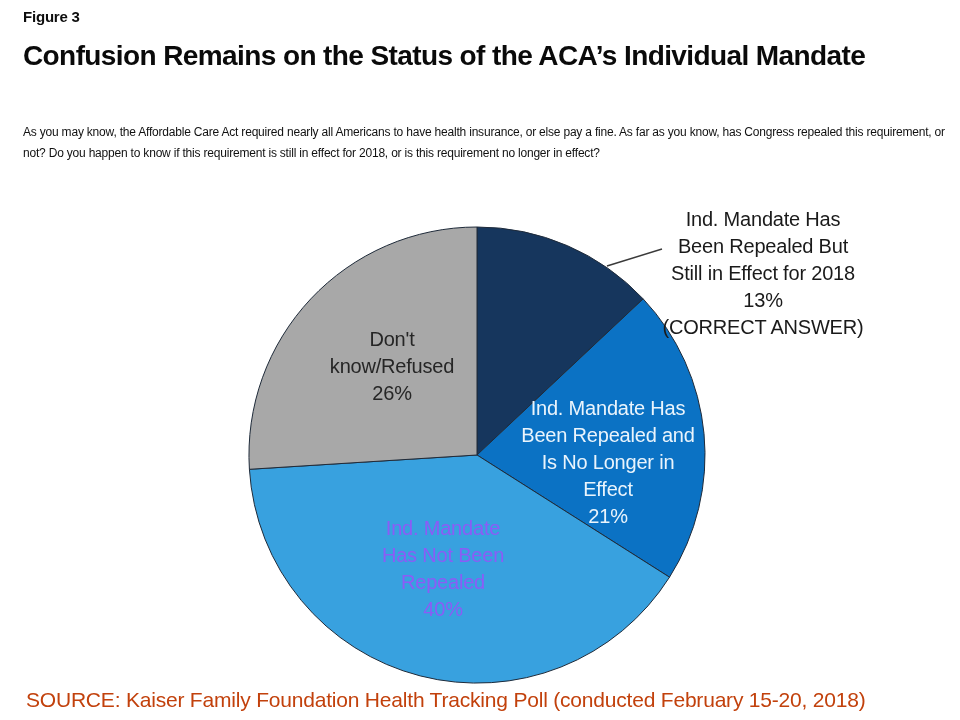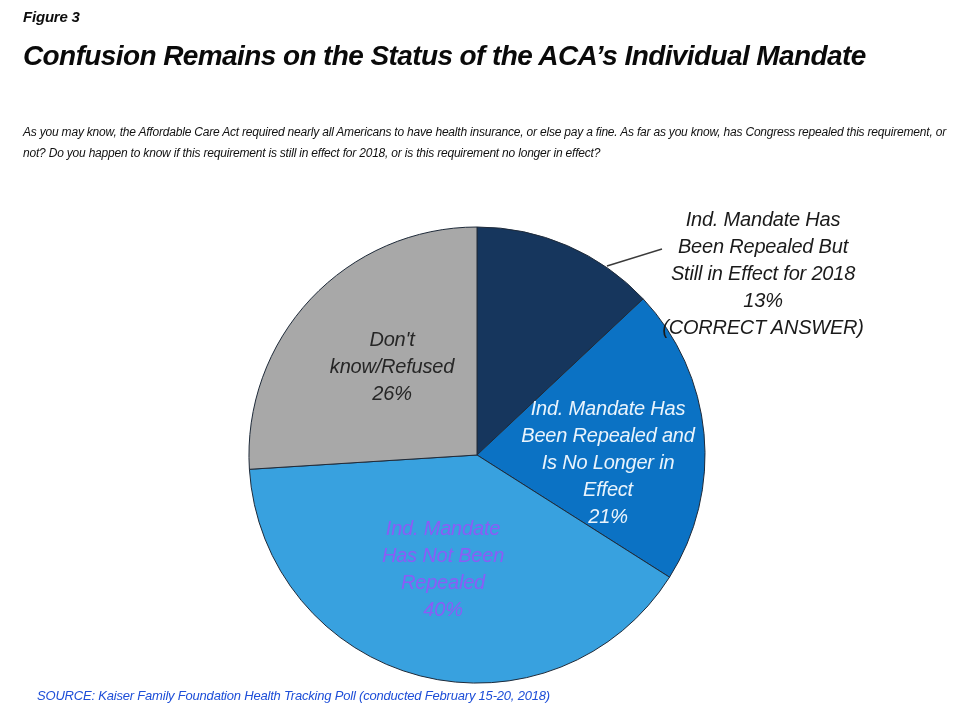--- a/index.html
+++ b/index.html
@@ -1,20 +1,19 @@
 <!DOCTYPE html>
 <html><head>
 <meta charset="utf-8">
 <style>
   html,body { margin:0; padding:0; background:#ffffff; }
   .page {
     position:relative; width:960px; height:720px; background:#ffffff;
     font-family:"Liberation Sans","DejaVu Sans",sans-serif; overflow:hidden;
     color:#0d0d0d;
-    font-style:italic;
   }
   .figure-label {
     position:absolute; left:23px; top:8px;
     font-size:15px; font-weight:700; letter-spacing:-0.2px;
   }
   .page-title {
     position:absolute; left:23px; top:38px; width:880px;
     font-size:28px; font-weight:700; line-height:35px; letter-spacing:-0.6px;
     color:#0a0a0a;
   }
@@ -25,22 +24,22 @@
   .pie-svg { position:absolute; left:0; top:0; }
   .slice-label {
     position:absolute; transform:translate(-50%,-50%);
     text-align:center; font-size:20px; line-height:27px; letter-spacing:-0.2px;
   }
   .slice-label .lbl { display:block; white-space:pre-line; }
   .slice-label .pct { display:block; }
   .slice-label .note { display:block; }
   .callout { width:250px; color:#1a1a1a; }
   .source-note {
-    position:absolute; left:37px; top:688px;
-    font-size:13px; letter-spacing:-0.2px; color:#1d4ed8;
+    position:absolute; left:26px; top:688px;
+    font-size:21px; letter-spacing:-0.2px; color:#c2410c;
   }
   .kff-logo {
     position:absolute; left:889px; top:648px; width:57px; height:63px;
     background:#1c3e6e; color:#ffffff; text-align:center;
     display:flex; flex-direction:column; justify-content:space-between;
     padding:4px 0 4px 0; box-sizing:border-box;
   }
   .logo-rule { height:1px; background:#ffffff; margin:0 4px; }
   .logo-small {
     font-size:6px; letter-spacing:0.4px; font-weight:700;

